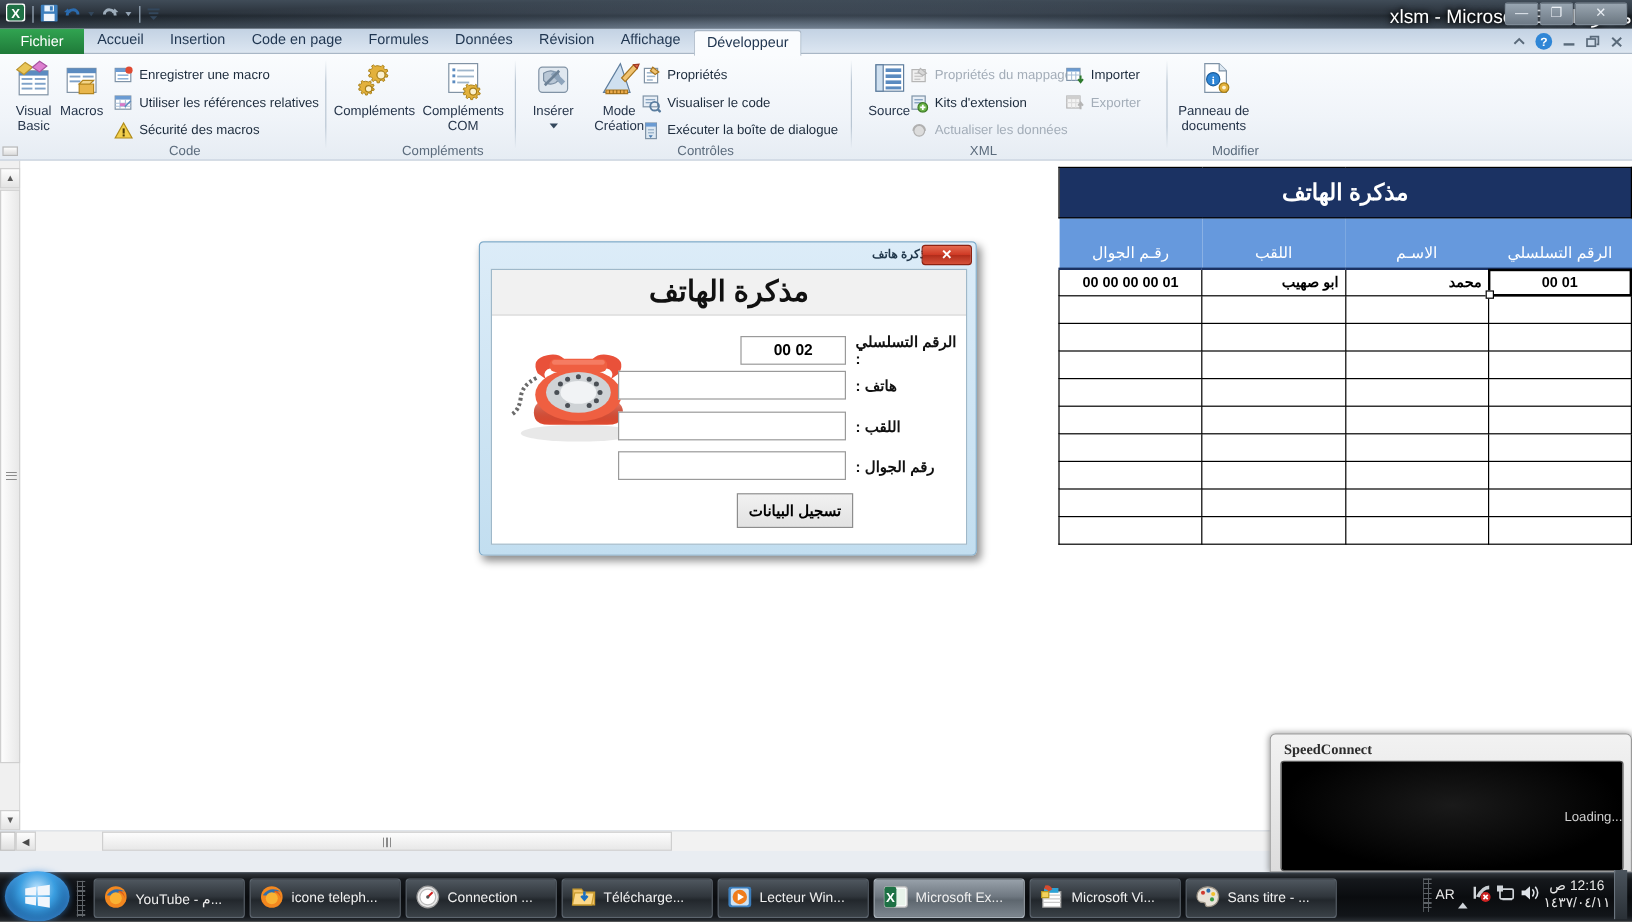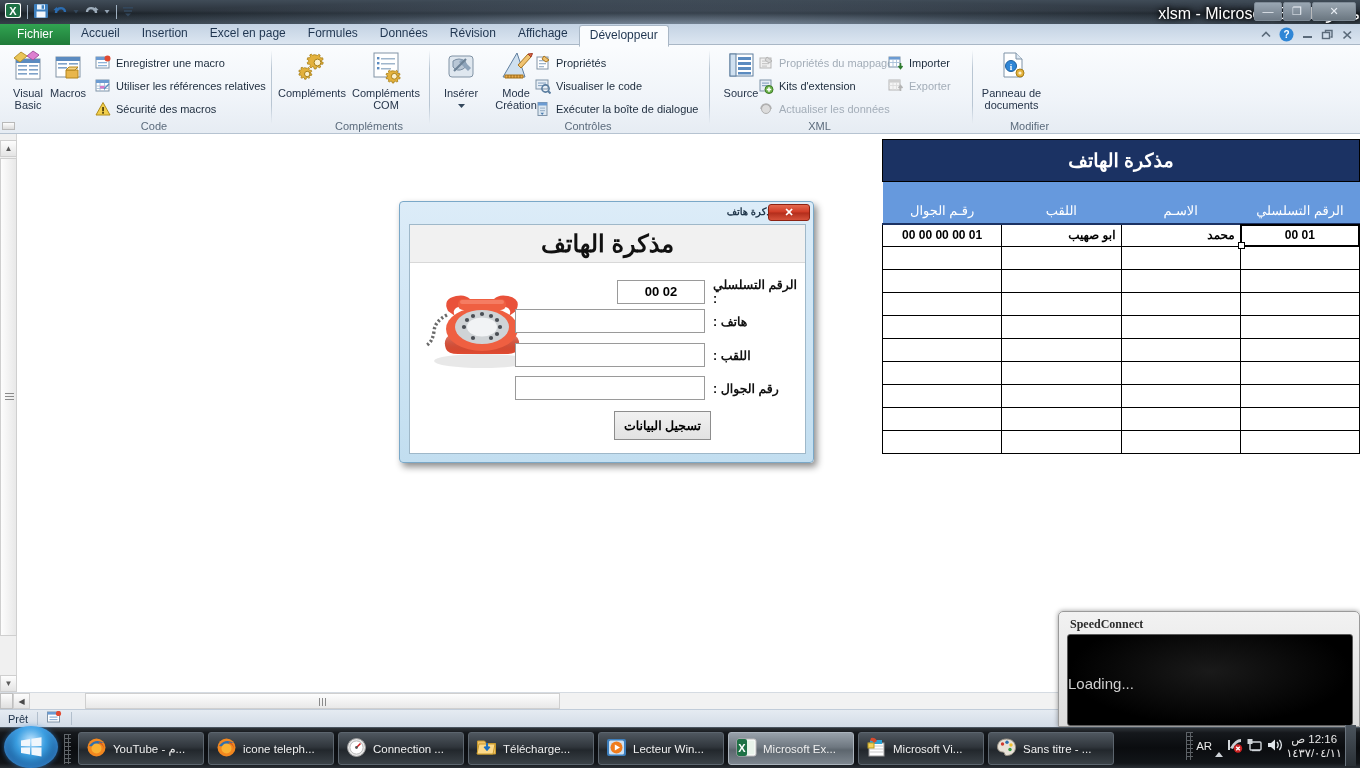--- a/index.html
+++ b/index.html
@@ -237,22 +237,22 @@
   #sc-title{
     position:absolute; left:11px; top:5px; font-size:12px; font-weight:bold;
     color:#2b2b2b; font-family:"Liberation Serif", serif;
   }
   #sc-screen{
     position:absolute; left:8px; top:22px; width:286px; height:92px;
     background:radial-gradient(ellipse at 50% 40%, #1a1a1a 0%, #000 70%);
     border:1px solid #5a5a5a; border-radius:3px;
   }
   #sc-loading{
-    position:absolute; left:0; top:40px; width:100%; text-align:left;
-    color:#cfcfcf; font-size:15px;
+    position:absolute; left:0; top:40px; width:100%; text-align:right;
+    color:#cfcfcf; font-size:11px;
   }
   
   #taskbar{
     position:absolute; left:0; top:727px; width:1360px; height:41px;
     background:linear-gradient(to bottom,#2e3338 0%,#15181c 12%,#0a0c0f 50%,#121519 88%,#2a2f35 100%);
     border-top:1px solid #4a5560;
   }
   #start{
     position:absolute; left:4px; top:-2px; width:54px; height:42px;
     border-radius:50%;
@@ -358,21 +358,21 @@
       <div class="winbtn">❐</div>
       <div class="winbtn close">✕</div>
     </div>
   </div>
 
   <div class="tabbar">
     <div class="tabs">
       <div class="tab file">Fichier</div>
       <div class="tab">Accueil</div>
       <div class="tab">Insertion</div>
-      <div class="tab">Excel en page</div>
+      <div class="tab">Code en page</div>
       <div class="tab">Formules</div>
       <div class="tab">Données</div>
       <div class="tab">Révision</div>
       <div class="tab">Affichage</div>
       <div class="tab active">Développeur</div>
     </div>
     <div class="tabbar-right">
       <span>
         <svg width="12" height="12" viewBox="0 0 12 12">
             <path d="M2 7.5 L6 3.5 L10 7.5" stroke="#5a6a7a" stroke-width="1.6" fill="none"></path>
@@ -797,36 +797,20 @@
     <div class="hs-btn">◀</div>
     <div class="hs-track">
       <div class="hs-thumb">
           <span class="g"></span>
         </div>
     </div>
     <div class="hs-btn">▶</div>
     <div class="hs-tab"></div>
   </div>
 
-  <div class="statusbar">
-    <span>Prêt</span>
-    <span class="vsep"></span>
-    <span>
-      <svg width="15" height="13" viewBox="0 0 15 13">
-          <rect x="0.5" y="1" width="12" height="10" fill="#fff" stroke="#7f93a7"></rect>
-          <rect x="0.5" y="1" width="12" height="2.6" fill="#6b9bd2"></rect>
-          <g fill="#8fb3d8">
-            <rect x="2.5" y="5.5" width="8" height="1.2"></rect>
-            <rect x="2.5" y="8" width="8" height="1.2"></rect>
-          </g>
-          <circle cx="11.5" cy="2.5" r="2.6" fill="#e04a32"></circle>
-        </svg>
-    </span>
-    <span class="vsep"></span>
-  </div>
 </div>
 
 <div id="userform">
   <div id="uf-titlebar">
     <div id="uf-title">مذكرة هاتف</div>
     <div id="uf-close">✕</div>
   </div>
 
   <div id="uf-body">
     <div id="uf-header">مذكرة الهاتف</div>

